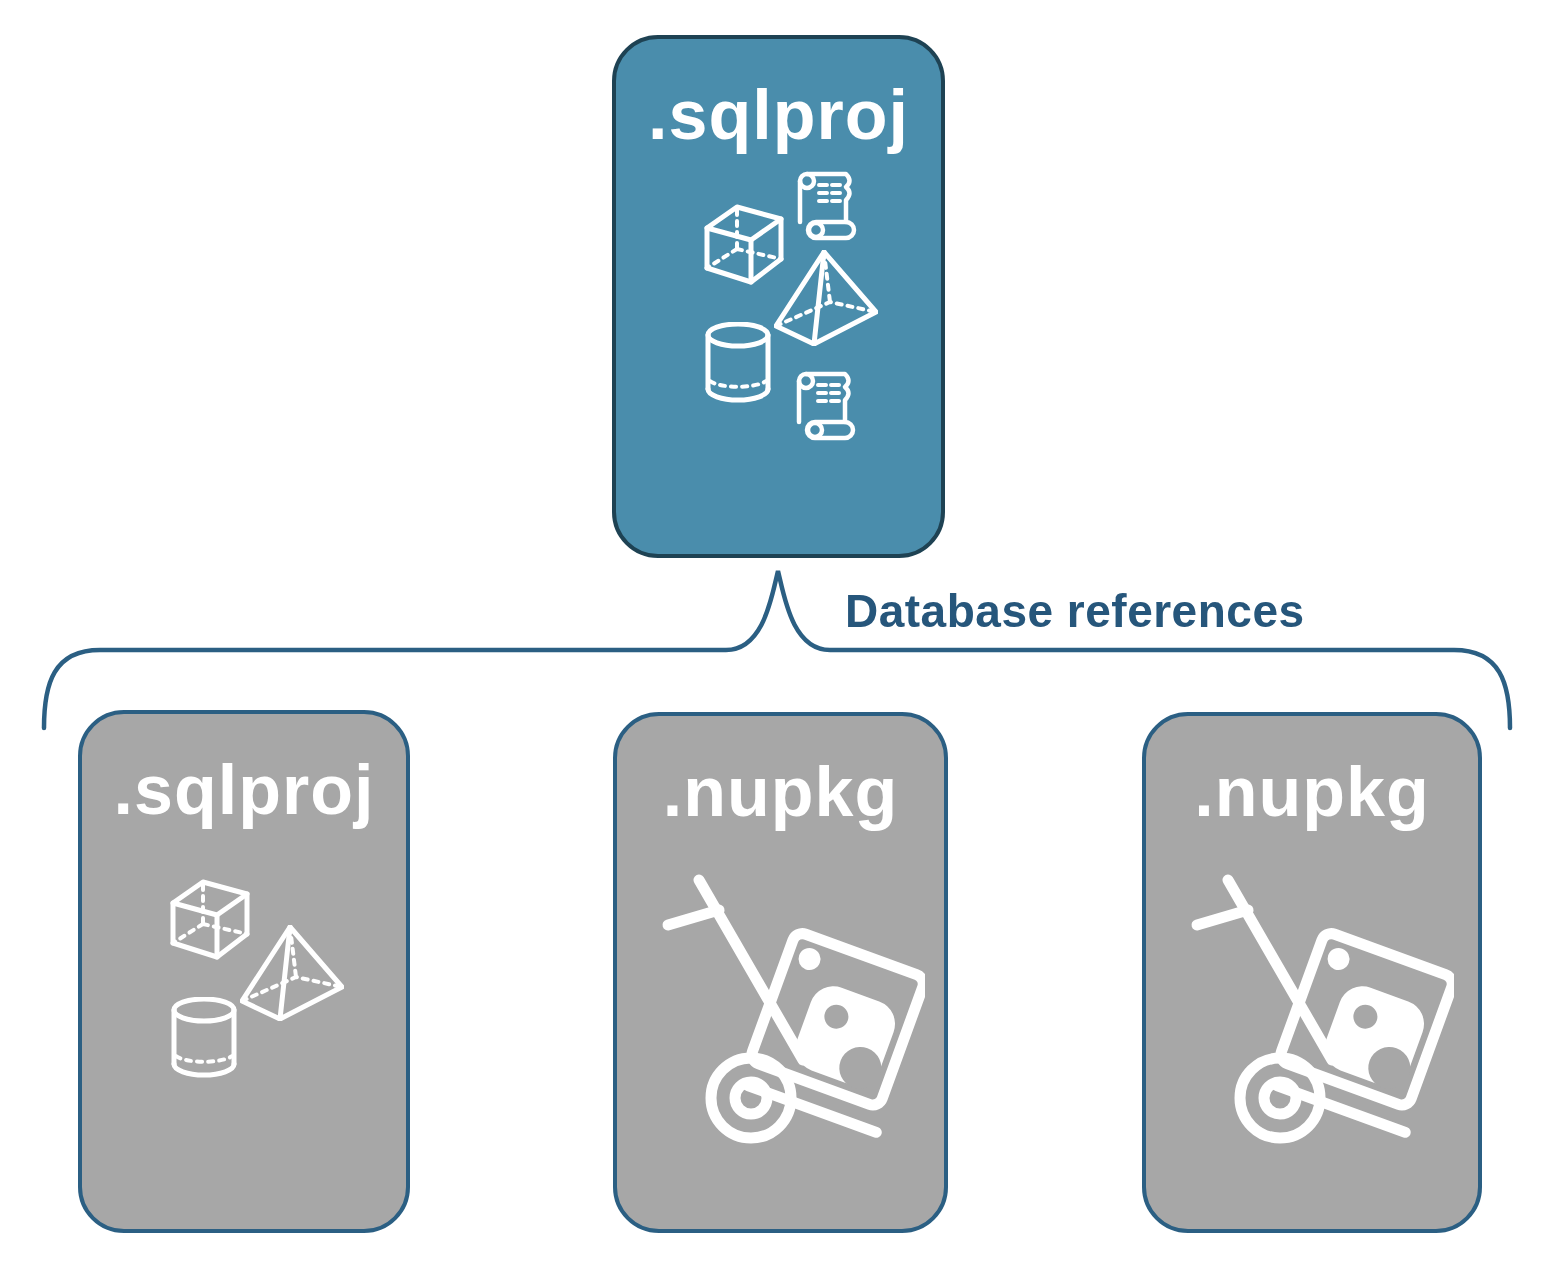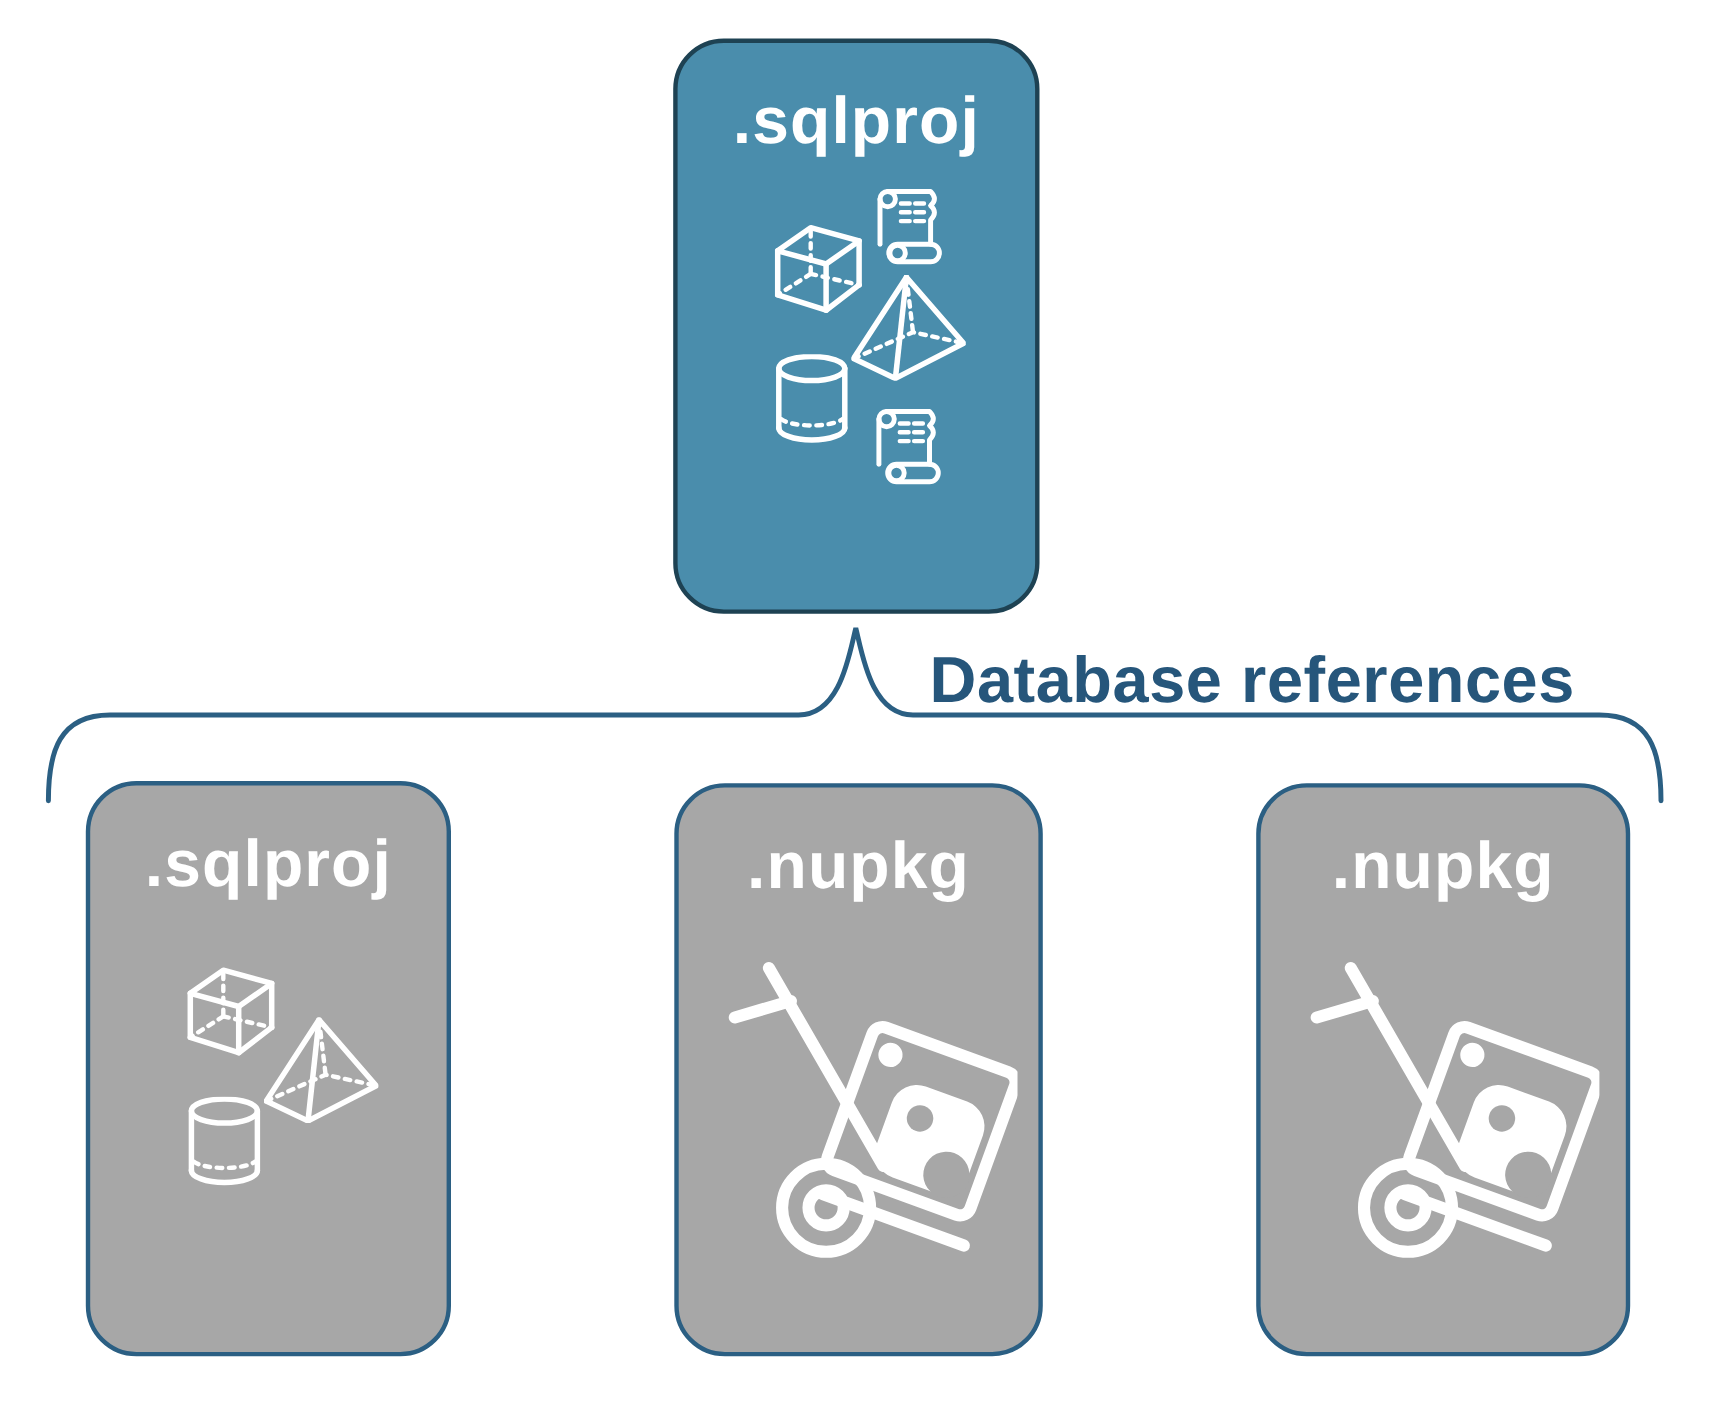--- a/index.html
+++ b/index.html
@@ -14,27 +14,27 @@
   html,body{margin:0;padding:0;background:#FFFFFF;}
   .canvas{
     position:relative;width:1566px;height:1274px;background:#FFFFFF;overflow:hidden;
     font-family:"Liberation Sans", sans-serif;
   }
   .box{position:absolute;border-radius:46px;box-sizing:border-box;}
   .box.teal{background:var(--parent-fill);border:4px solid var(--parent-border);}
   .box.gray{background:var(--child-fill);border:4px solid var(--child-border);}
   .box-title{
     position:absolute;top:36px;left:0;right:0;text-align:center;
-    color:#FFFFFF;font-size:60px;font-weight:bold;letter-spacing:1px;
+    color:#FFFFFF;font-size:70px;font-weight:bold;letter-spacing:1px;
   }
   .abs{position:absolute;}
   .brace{position:absolute;left:38px;top:563px;width:1478px;height:172px;}
   .ref-label{
     position:absolute;left:845px;top:584px;
-    color:var(--label);font-size:59px;font-weight:bold;letter-spacing:0.5px;white-space:nowrap;
+    color:var(--label);font-size:46px;font-weight:bold;letter-spacing:0.5px;white-space:nowrap;
   }
   #topBox{left:612px;top:35px;width:333px;height:523px;}
   #childBox0{left:78px;top:710px;width:332px;height:523px;}
   #childBox1{left:613px;top:712px;width:335px;height:521px;}
   #childBox2{left:1142px;top:712px;width:340px;height:521px;}
   .cluster{left:85px;top:165px;width:178px;height:200px;}
   .scroll1{left:180px;top:131px;width:64px;height:76px;}
   .scroll2{left:179px;top:331px;width:64px;height:76px;}
   .dolly{left:38px;top:152px;width:270px;height:285px;}
   svg{display:block;overflow:visible;}

